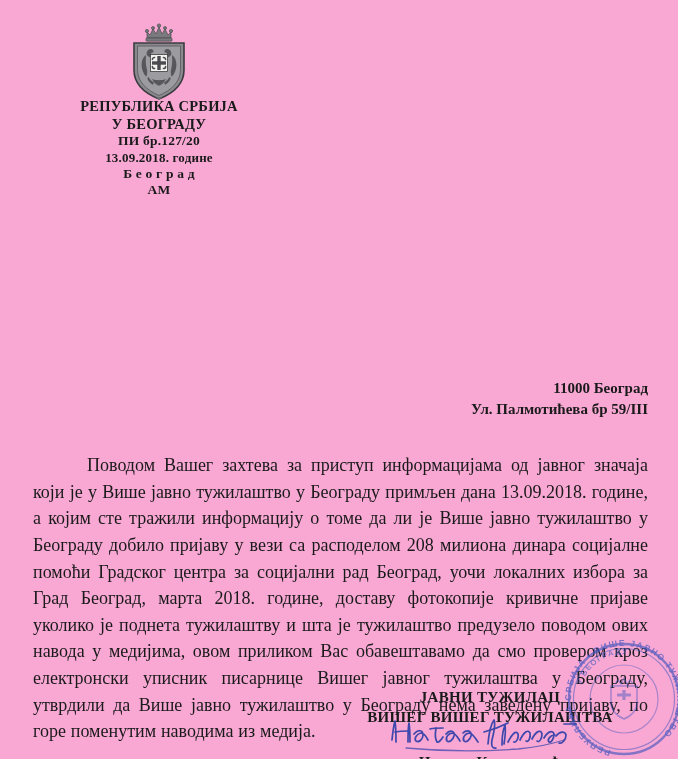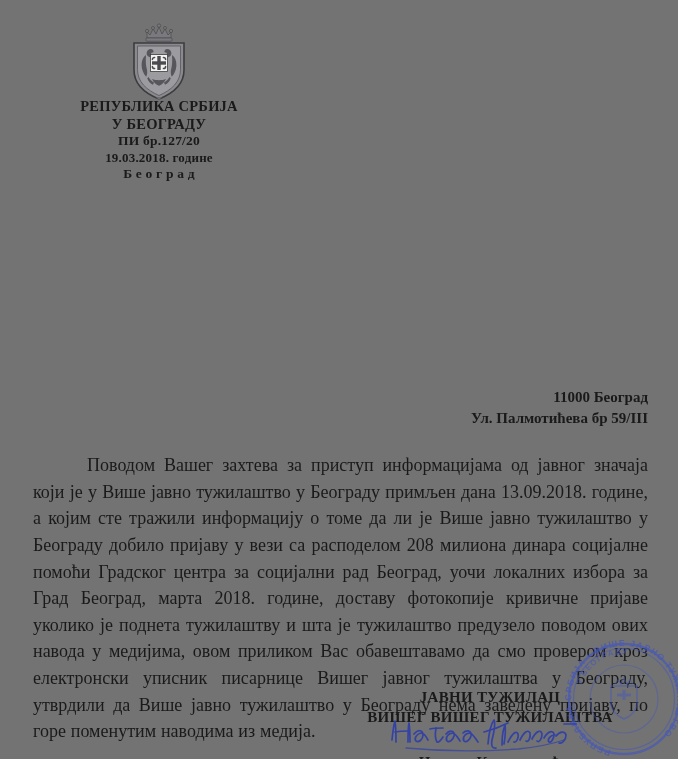--- a/index.html
+++ b/index.html
@@ -8,21 +8,21 @@
     background: #ffffff;
   }
   body {
     font-family: "Liberation Serif", "DejaVu Serif", serif;
     color: #1a1a1a;
   }
   #page {
     position: relative;
     width: 678px;
     height: 759px;
-    background: #737373;
+    background: #f9a8d4;
     overflow: hidden;
   }
 
   
   .emblem-wrap {
     position: absolute;
     left: 122px;
     top: 22px;
     width: 74px;
     height: 80px;
@@ -71,21 +71,20 @@
     letter-spacing: 0.4px;
   }
 
   
   .address {
     position: absolute;
     right: 30px;
     top: 378px;
     text-align: right;
     line-height: 1.38;
-    margin-top: 9px;
   }
   .addr-line {
     font-weight: bold;
     font-size: 15px;
   }
 
   
   .body-text {
     position: absolute;
     left: 33px;
@@ -195,22 +194,23 @@
       </g>
 
       <path d="M34 75 l3 3 l3 -3 z" fill="#6e6e72"></path>
     </svg>
   </div>
 
   <div class="letterhead">
     <div class="lh-line">РЕПУБЛИКА СРБИЈА</div>
     <div class="lh-line">У БЕОГРАДУ</div>
     <div class="lh-line small">ПИ бр.127/20</div>
-    <div class="lh-line date">19.03.2018. године</div>
+    <div class="lh-line date">13.09.2018. године</div>
     <div class="lh-line small">Б е о г р а д</div>
+    <div class="lh-line small">АМ</div>
   </div>
 
 
   <div class="address">
     <div class="addr-line">11000 Београд</div>
     <div class="addr-line">Ул. Палмотићева бр 59/III</div>
   </div>
 
   <div class="body-text">Поводом Вашег захтева за приступ информацијама од јавног значаја  који је у Више јавно тужилаштво у Београду примљен дана 13.09.2018. године, а којим сте тражили информацију о томе да ли је Више јавно тужилаштво у Београду добило пријаву у вези са расподелом 208 милиона динара социјалне помоћи Градског центра за социјални рад Београд, уочи локалних избора за Град Београд, марта 2018. године, доставу фотокопије кривичне пријаве уколико је поднета тужилаштву и шта је тужилаштво предузело поводом ових навода у медијима, овом приликом Вас обавештавамо да смо провером кроз електронски уписник писарнице Вишег јавног тужилаштва у Београду, утврдили да Више јавно тужилаштво у Београду нема заведену пријаву, по горе поменутим наводима из медија.</div>
 

